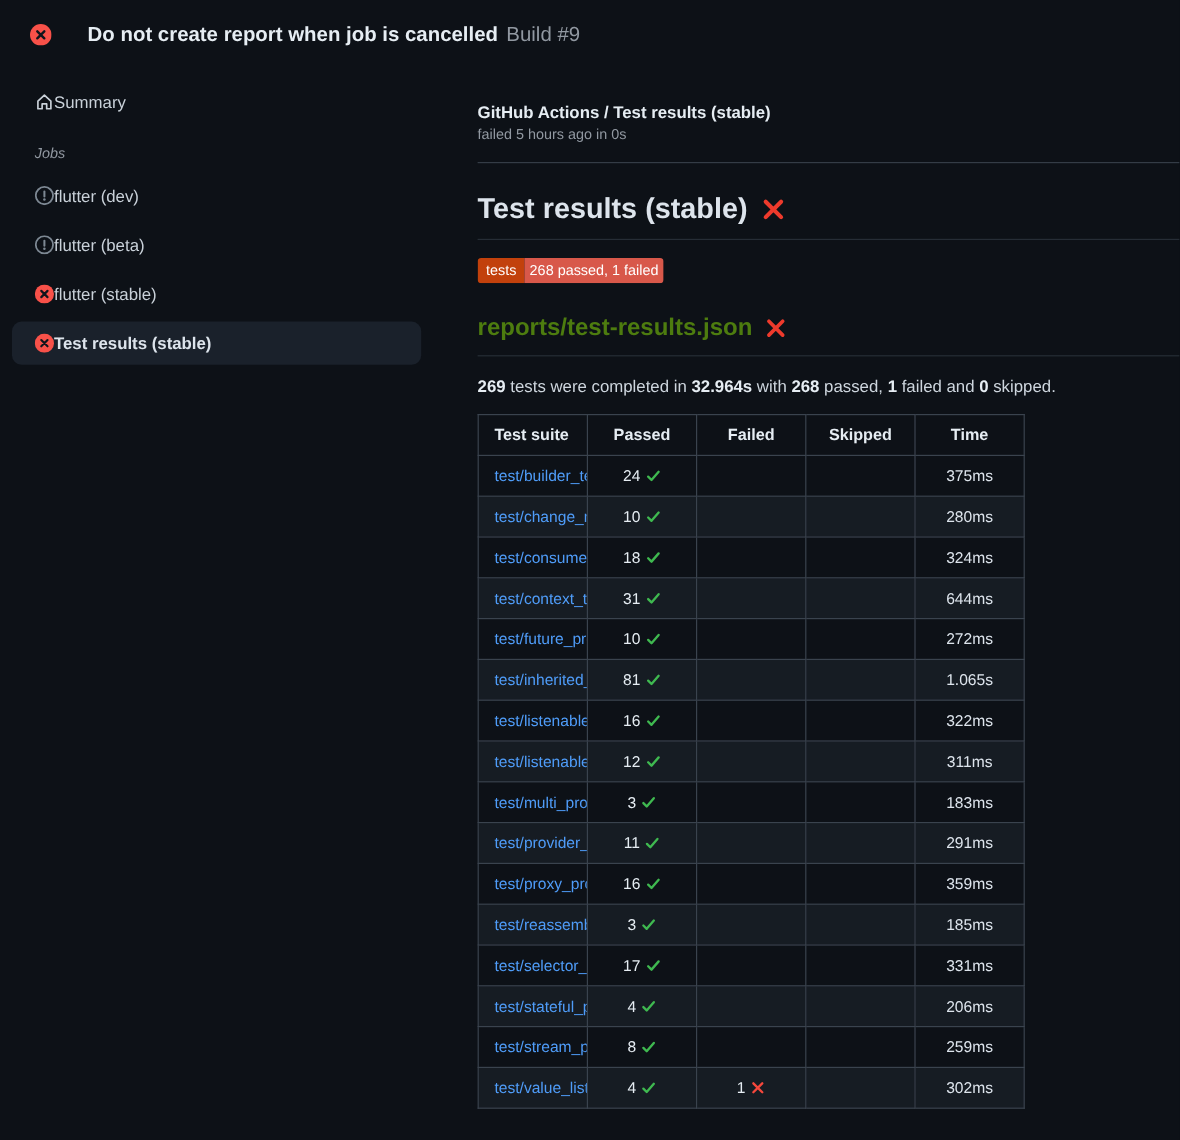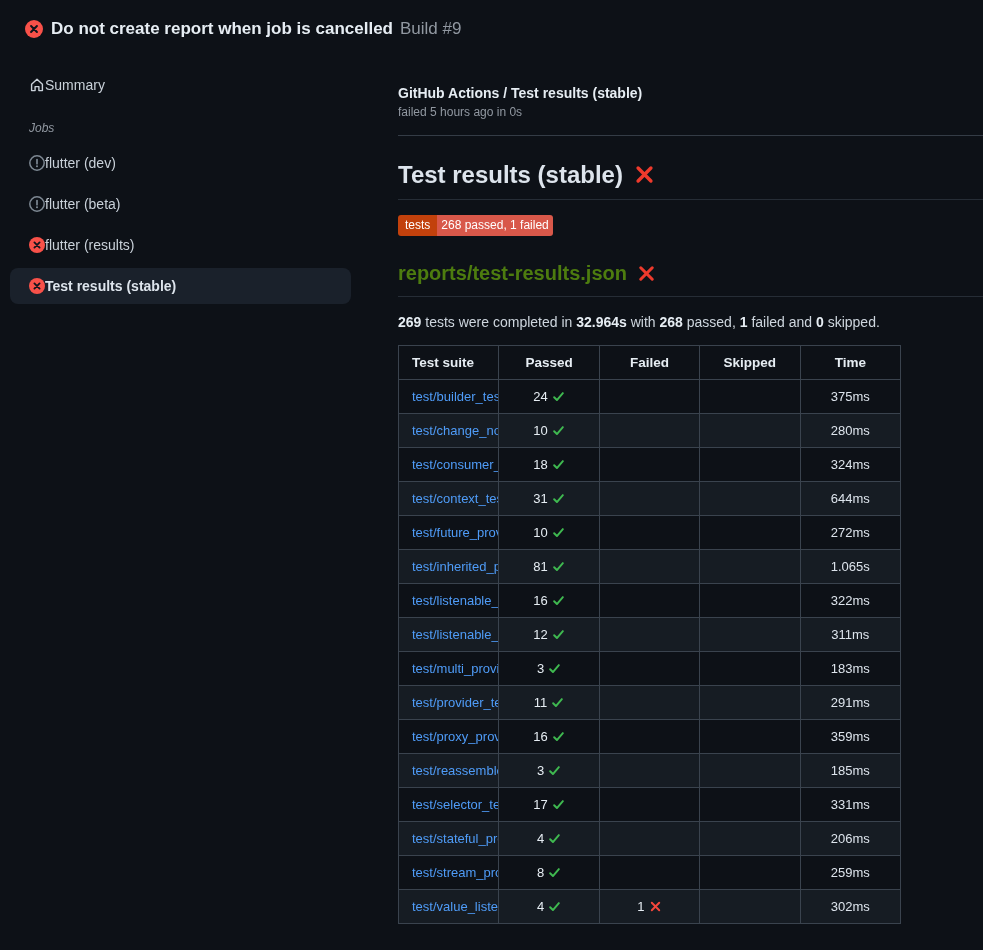--- a/index.html
+++ b/index.html
@@ -4,21 +4,21 @@
 <style>
   * { margin:0; padding:0; box-sizing:border-box; }
   html,body { width:983px; height:950px; }
   body {
     background:#0d1117;
     color:#e6edf3;
     font-family:"Liberation Sans", sans-serif;
     overflow:hidden;
   }
   
-  .run-header { display:flex; align-items:center; gap:8px; padding:19px 24px 10px 25px; }
+  .run-header { display:flex; align-items:center; gap:30px; padding:19px 24px 10px 25px; }
   .run-header .st-big { width:18px; height:18px; flex:none; display:block; }
   .run-title-wrap { font-size:17px; font-weight:700; color:#e6edf3; white-space:nowrap; }
   .build-label { color:#9198a1; font-weight:400; margin-left:7px; }
 
   
   .layout { display:flex; align-items:flex-start; }
 
   
   .sidebar { width:398px; flex:none; padding:20px 20px 0 10px; }
   .side-item { display:flex; align-items:center; border-radius:8px;
@@ -50,21 +50,21 @@
   .report-heading { display:flex; align-items:center; gap:11px; margin-top:24px;
                     font-size:20px; font-weight:700; line-height:27px;
                     padding-bottom:9px; border-bottom:1px solid #262d36; }
   .report-heading a { color:#4d7c0f; text-decoration:none; }
   .hx2 { width:17px; height:17px; flex:none; }
 
   .summary-line { margin-top:17px; font-size:14px; color:#ced6de; }
   .summary-line b { color:#e6edf3; }
 
   
-  table { margin-top:15px; border-collapse:collapse; table-layout:fixed; width:503px; }
+  table { margin-top:15px; border-collapse:collapse; table-layout:fixed; width:456px; }
   th, td { border:1px solid #3a434e; padding:7px 10px 7px 13px; font-size:13px;
            height:34px; overflow:hidden; white-space:nowrap; }
   th { font-weight:700; color:#e6edf3; font-size:13.5px; }
   th.num, td.num { text-align:center; padding:7px 6px; }
   th.suite, td.suite { text-align:left; }
   tbody tr:nth-child(even) { background:#161c23; }
   td a { color:#4f9cf8; text-decoration:none; }
   td.time { color:#dde4ec; }
   .cell-ic { width:13px; height:13px; vertical-align:-2px; margin-left:4px; }
   td .v { color:#e6edf3; }
@@ -115,21 +115,21 @@
           </span>
           <span class="job-label">flutter (beta)</span>
         </div>
         <div class="side-item job-item">
           <span class="st-icon">
             <svg viewBox="0 0 16 16">
               <circle cx="8" cy="8" r="8" fill="#f85149"></circle>
               <path d="M5.4 5.4l5.2 5.2M10.6 5.4l-5.2 5.2" stroke="#10151c" stroke-width="1.8" stroke-linecap="round"></path>
             </svg>
           </span>
-          <span class="job-label">flutter (results)</span>
+          <span class="job-label">flutter (stable)</span>
         </div>
         <div class="side-item job-item selected">
           <span class="st-icon">
             <svg viewBox="0 0 16 16">
               <circle cx="8" cy="8" r="8" fill="#f85149"></circle>
               <path d="M5.4 5.4l5.2 5.2M10.6 5.4l-5.2 5.2" stroke="#10151c" stroke-width="1.8" stroke-linecap="round"></path>
             </svg>
           </span>
           <span class="job-label">Test results (stable)</span>
         </div>

